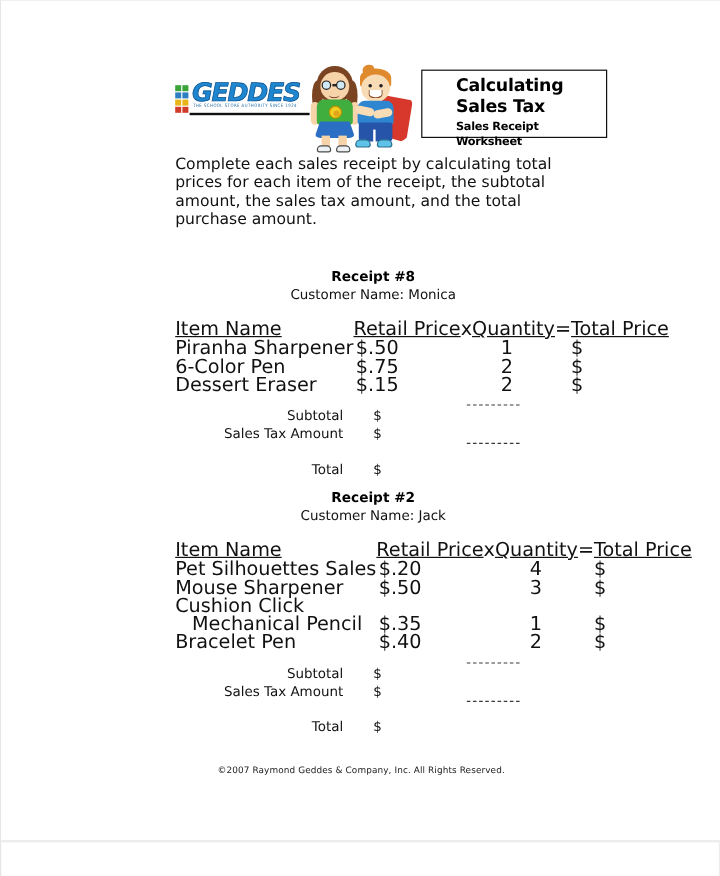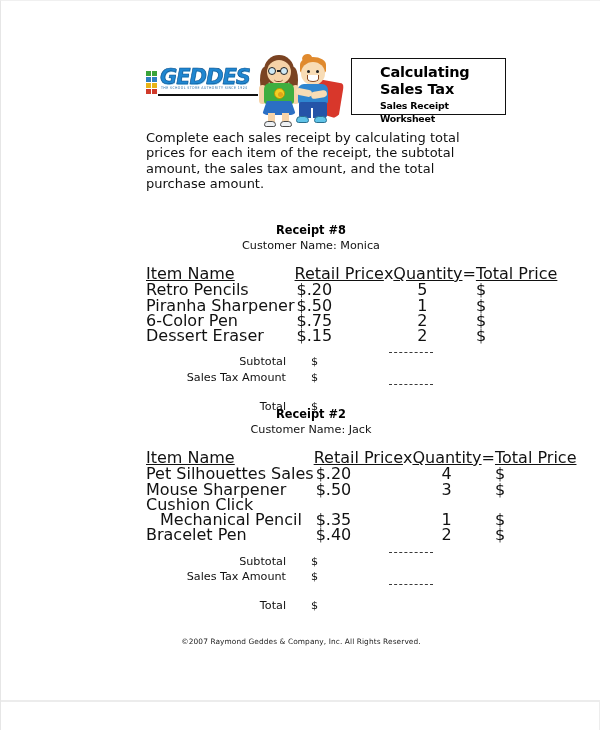--- a/index.html
+++ b/index.html
@@ -403,28 +403,20 @@
           <td class="c-name"><span class="hu">Item Name</span></td>
           <td class="c-price"><span class="hu">Retail Price</span></td>
           <td class="c-x"><span>x</span></td>
           <td class="c-qty"><span class="hu">Quantity</span></td>
           <td class="c-eq"><span>=</span></td>
           <td class="c-total"><span class="hu">Total Price</span></td>
         </tr>
       </thead>
       <tbody>
         <tr>
-          <td class="c-name">Retro Pencils</td>
-          <td class="c-price price-cell">$.20</td>
-          <td class="c-x"></td>
-          <td class="c-qty qty-cell">5</td>
-          <td class="c-eq"></td>
-          <td class="c-total">$</td>
-        </tr>
-        <tr>
           <td class="c-name">Piranha Sharpener</td>
           <td class="c-price price-cell">$.50</td>
           <td class="c-x"></td>
           <td class="c-qty qty-cell">1</td>
           <td class="c-eq"></td>
           <td class="c-total">$</td>
         </tr>
         <tr>
           <td class="c-name">6-Color Pen</td>
           <td class="c-price price-cell">$.75</td>

